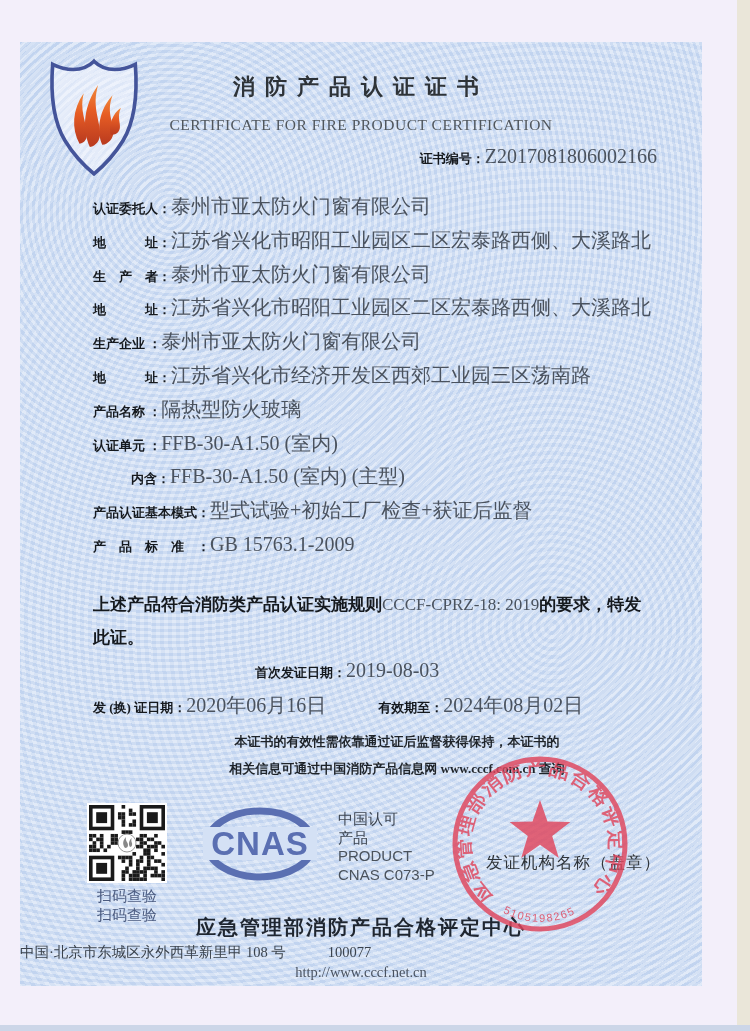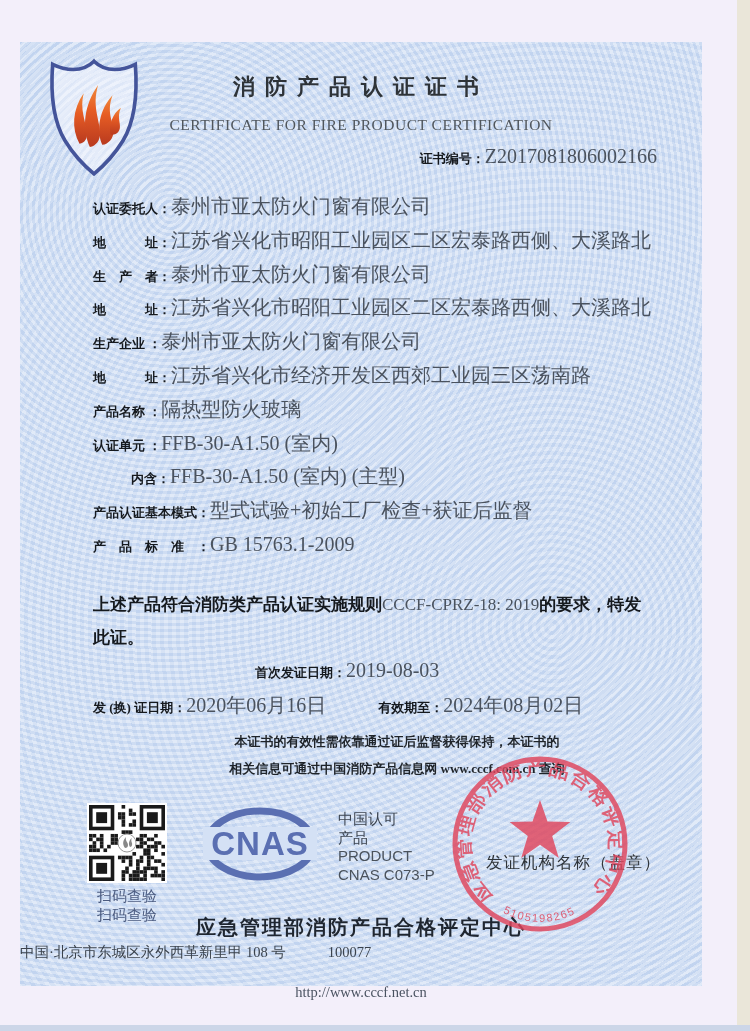--- a/index.html
+++ b/index.html
@@ -38,21 +38,21 @@
           line-height:19px;color:#4b5b80;}
   .cnas-logo{left:183px;top:764px;width:114px;height:76px;}
   .cnas-text{left:318px;top:768px;line-height:18.5px;font-size:15px;color:#3c4450;}
   .cnas-text .en{font-family:"Liberation Sans",sans-serif;color:#4a525c;}
   .stamp{left:420px;top:702px;width:200px;height:200px;z-index:3;}
   .stamp-label{left:466px;top:810px;font-size:16.5px;letter-spacing:1px;color:#2f3439;z-index:2;}
   .footer-org{left:0;top:872px;width:100%;text-align:center;font-size:20px;font-weight:700;
               letter-spacing:2px;color:#1f2630;}
   .footer-addr{left:0;top:901px;width:100%;text-align:left;font-size:14.5px;color:#3a424c;}
   .footer-addr .pc{display:inline-block;margin-left:42px;}
-  .footer-url{left:0;top:922px;width:100%;text-align:center;font-size:14.5px;color:#495260;margin-top:20px;}
+  .footer-url{left:0;top:922px;width:100%;text-align:center;font-size:14.5px;color:#495260;}
 </style>
 </head>
 <body>
 
 <div class="page">
   <div class="edge-right"></div>
   <div class="edge-bottom"></div>
 
   <div class="cert">
 

